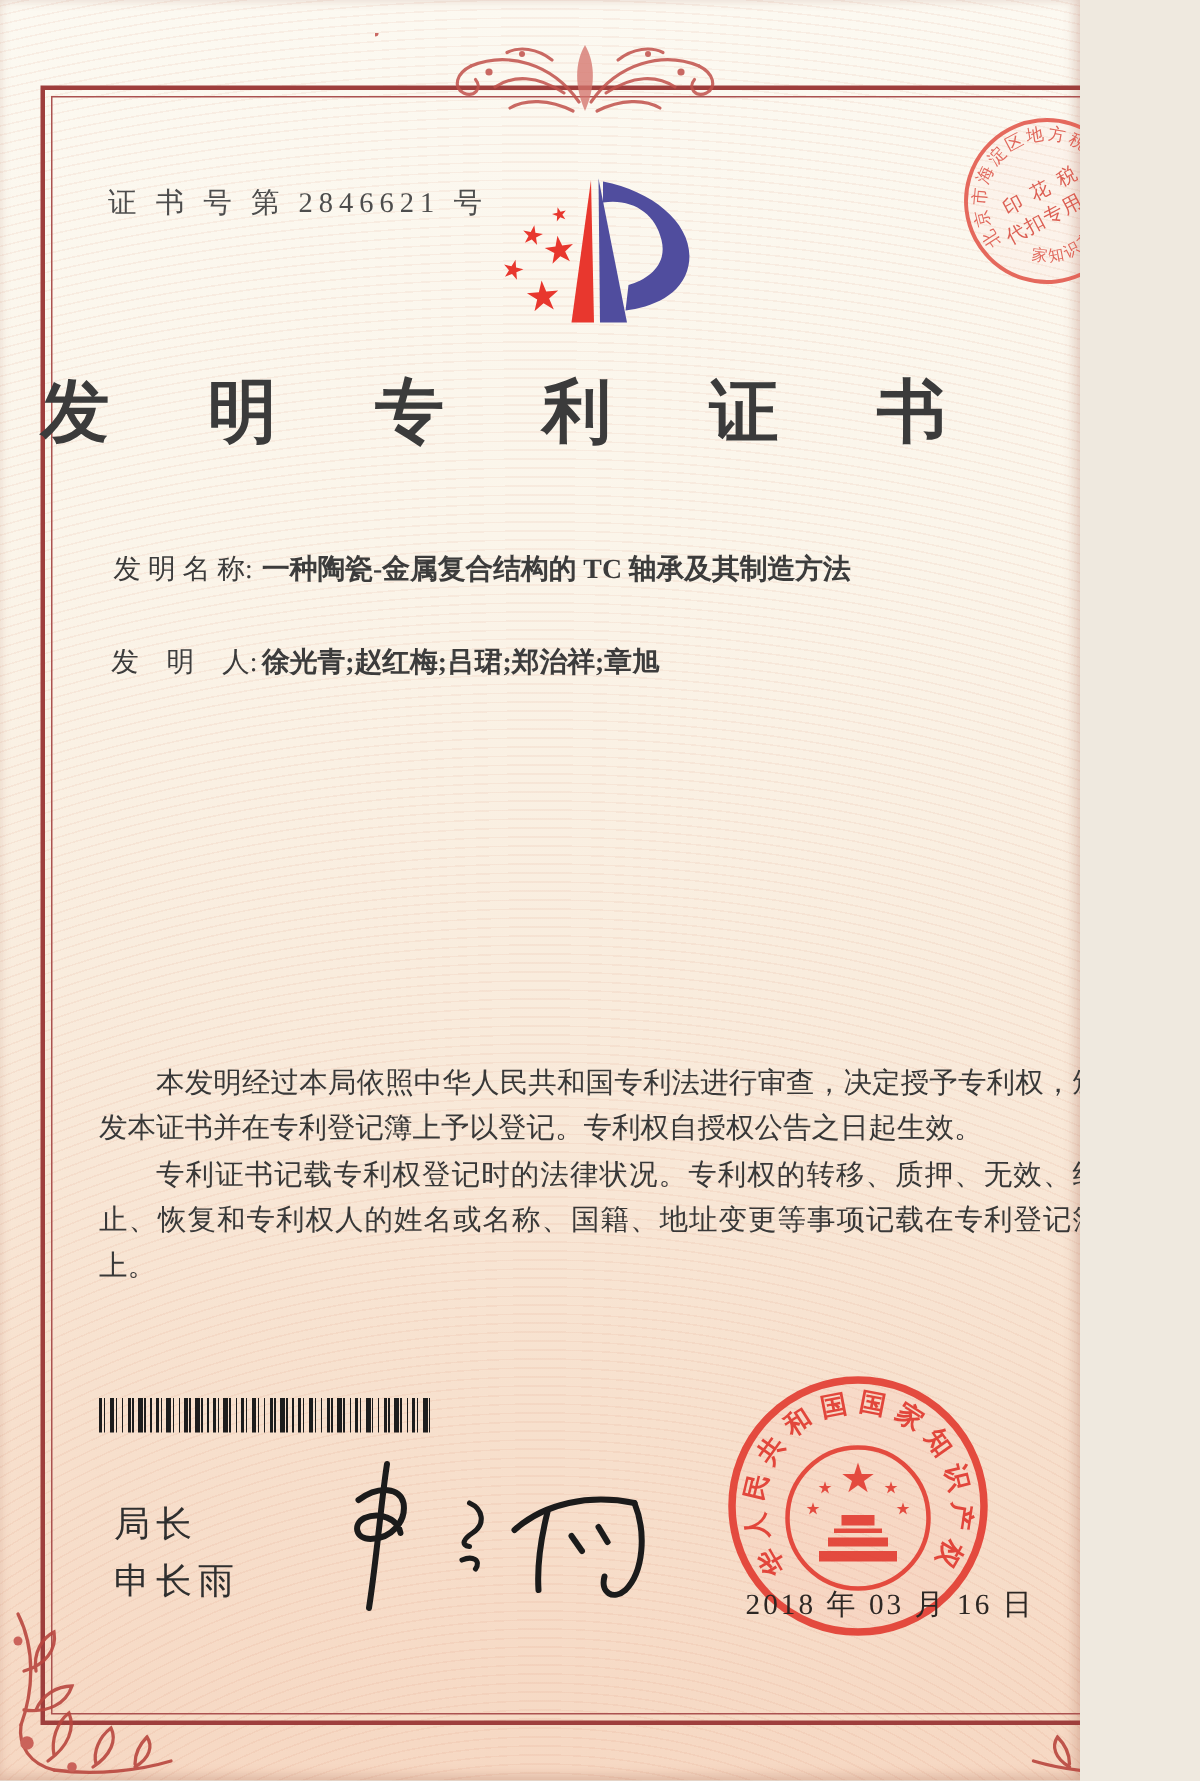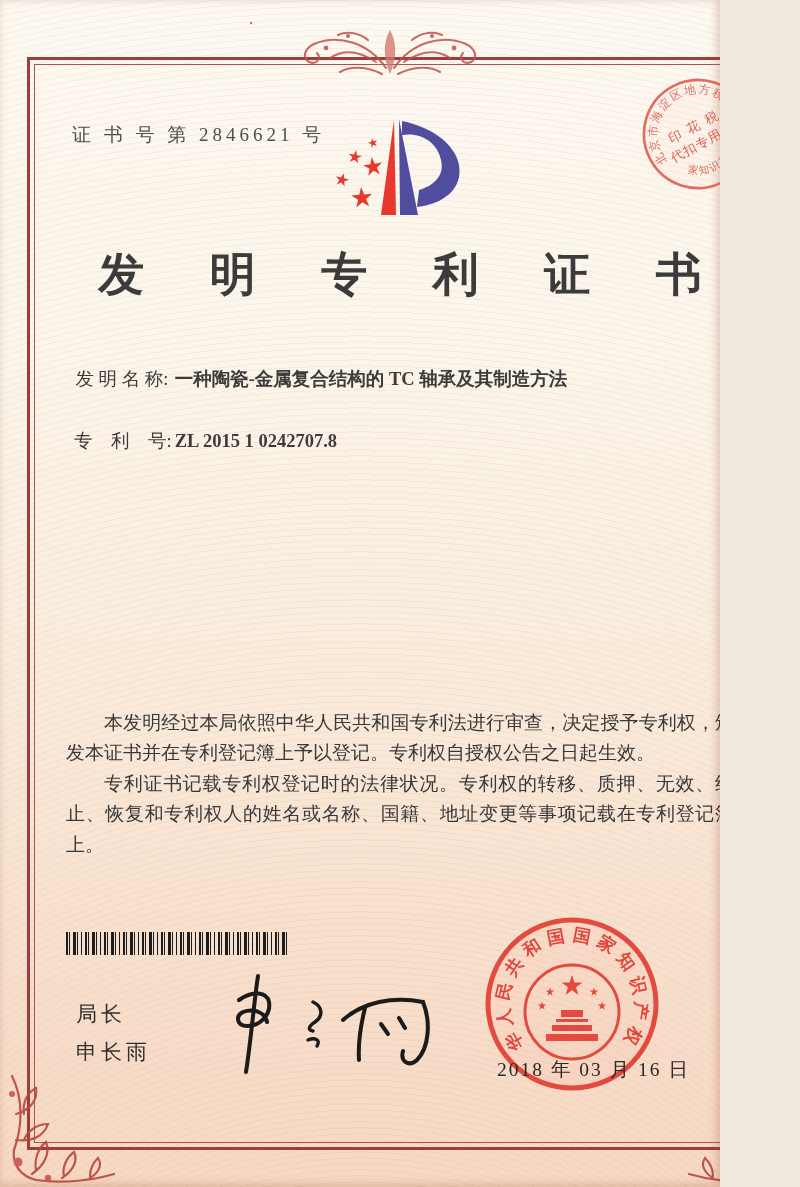--- a/index.html
+++ b/index.html
@@ -19,21 +19,21 @@
   .frame-inner{
     position:absolute; left:4px; top:4px; right:4px; bottom:4px;
     border:1px solid #ab5250;
   }
   .cert-number{
     position:absolute; left:72px; top:122px; font-size:19px; letter-spacing:4px;
     color:#4d4d4d;
   }
   .logo{ position:absolute; left:318px; top:90px; }
   .title{
-    position:absolute; left:0; top:244px; width:800px; margin:0; text-align:center;
+    position:absolute; left:0; top:244px; width:800px; margin:0; text-align:left;
     font-size:46px; font-weight:600; color:#3b3b3b; letter-spacing:27px; text-indent:27px;
   }
   .fields{ position:absolute; left:74px; top:366px; width:670px; }
   .field-row{ height:24px; margin-bottom:38px; font-size:18.5px; color:#3c3c3c; white-space:nowrap; }
   .field-label{ display:inline-block; width:96px;text-align:center; }
   .field-value{ display:inline-block;font-weight:bold; }
   .body-text{
     position:absolute; left:66px; top:708px; width:668px;
     font-size:19px; line-height:30.4px; color:#383838; text-align:justify;
   }
@@ -42,21 +42,21 @@
     position:absolute; left:66px; top:932px; width:224px; height:23px;
     background:repeating-linear-gradient(90deg,
       #1d1d1d 0 2px, rgba(0,0,0,0) 2px 3px,
       #1d1d1d 3px 4px, rgba(0,0,0,0) 4px 7px,
       #1d1d1d 7px 10px, rgba(0,0,0,0) 10px 11px,
       #1d1d1d 11px 12px, rgba(0,0,0,0) 12px 15px,
       #1d1d1d 15px 16px, rgba(0,0,0,0) 16px 19px);
   }
   .signer-title,.signer-name{
     position:absolute; left:76px; font-family:"Liberation Sans","DejaVu Sans",sans-serif;
-    font-size:21px; color:#2f2f2f; letter-spacing:4px;
+    font-size:24px; color:#2f2f2f; letter-spacing:4px;
   }
   .signer-title{ top:1000px; }
   .signer-name{ top:1038px; }
   .signature{ position:absolute; left:195px; top:968px; }
   .seal{ position:absolute; left:480px; top:908px; }
   .issue-date{
     position:absolute; left:497px; top:1056px; font-size:19.5px; letter-spacing:2px;
     color:#2c2724; z-index:6;
   }
   .tax-stamp{ position:absolute; left:640px; top:76px; z-index:4; }
@@ -170,22 +170,22 @@
   </svg>
 
   <h1 class="title">发 明 专 利 证 书</h1>
 
   <div class="fields">
     <div class="field-row">
       <span class="field-label">发 明 名 称:</span>
       <span class="field-value">一种陶瓷-金属复合结构的 TC 轴承及其制造方法</span>
     </div>
     <div class="field-row">
-      <span class="field-label">专　利　号:</span>
-      <span class="field-value">ZL 2015 1 0242707.8</span>
+      <span class="field-label">发　明　人:</span>
+      <span class="field-value">徐光青;赵红梅;吕珺;郑治祥;章旭</span>
     </div>
   </div>
 
   <div class="body-text">
     <p>本发明经过本局依照中华人民共和国专利法进行审查，决定授予专利权，颁发本证书并在专利登记簿上予以登记。专利权自授权公告之日起生效。</p>
     <p>专利证书记载专利权登记时的法律状况。专利权的转移、质押、无效、终止、恢复和专利权人的姓名或名称、国籍、地址变更等事项记载在专利登记簿上。</p>
   </div>
 
   <div class="barcode"></div>
 

